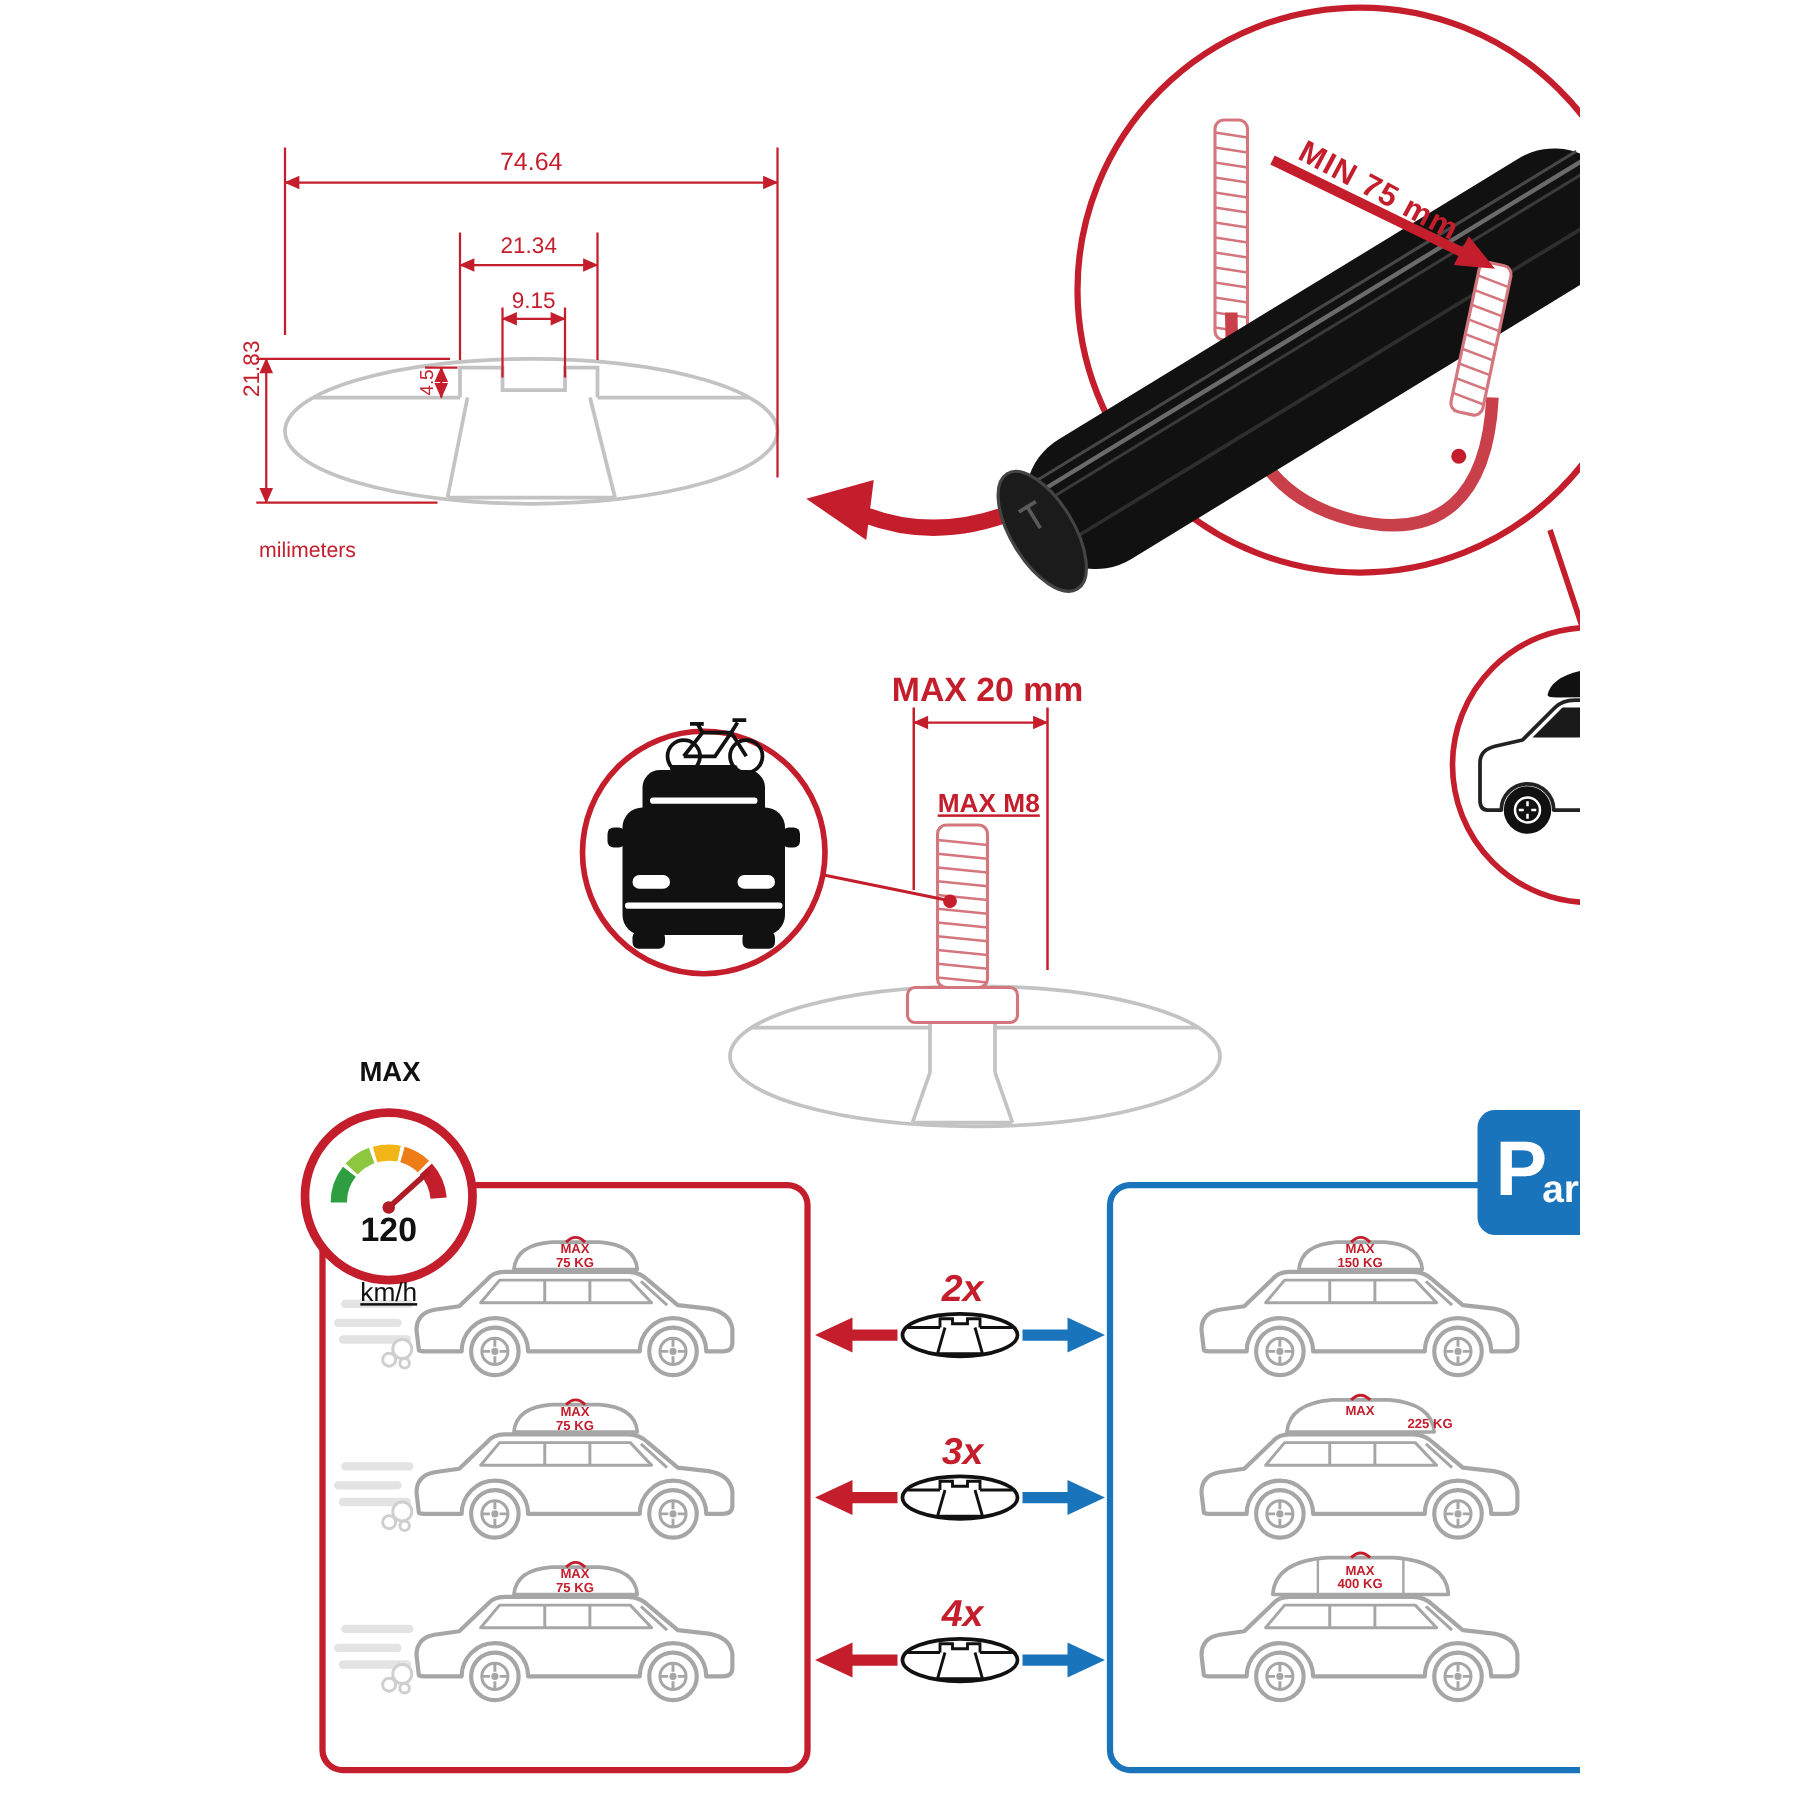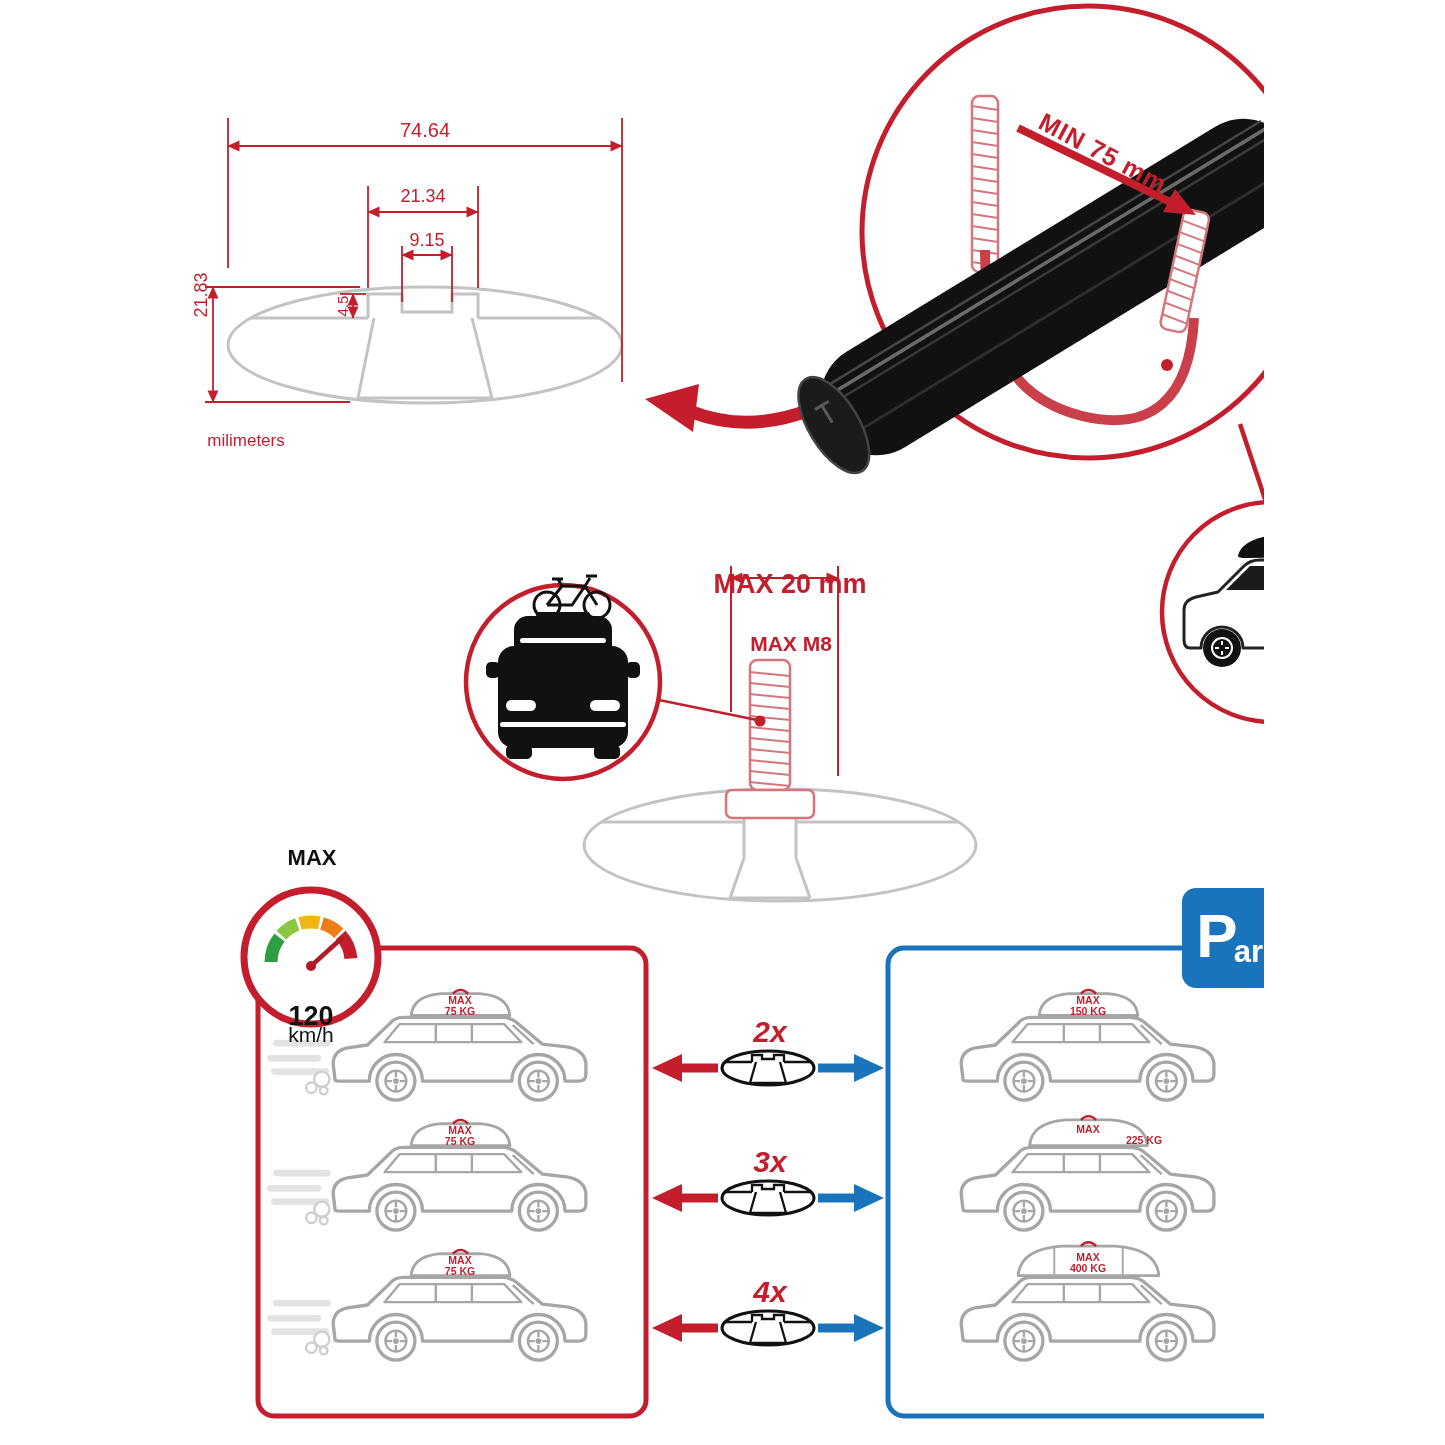--- a/index.html
+++ b/index.html
@@ -8,22 +8,22 @@
   svg.art{position:absolute;left:0;top:0;}
   .t{position:absolute;transform:translate(-50%,-50%);white-space:nowrap;
      font-family:"Liberation Sans",sans-serif;line-height:1;}
   .red{color:#c41e2d;}
   .blk{color:#111;}
   .wht{color:#fff;}
   .b{font-weight:bold;}
   .rv{transform:translate(-50%,-50%) rotate(-90deg);}
   .r28{transform:translate(-50%,-50%) rotate(28deg);letter-spacing:1px;}
   .s10{font-size:10.5px;} .s15{font-size:15px;} .s17{font-size:17px;margin-top:31px;} .s18{font-size:18px;}
-  .s20{font-size:20px;} .s21{font-size:21px;} .s22{font-size:22px;} .s23{font-size:31px;}
-  .s25{font-size:25px;} .s27{font-size:27px;margin-top:32px;} .s30{font-size:30px;font-style:italic;} .s62{font-size:62px;}
+  .s20{font-size:20px;} .s21{font-size:21px;text-decoration:underline;} .s22{font-size:22px;} .s23{font-size:31px;}
+  .s25{font-size:25px;} .s27{font-size:27px;} .s30{font-size:30px;font-style:italic;} .s62{font-size:62px;}
 </style>
 </head>
 <body>
 
 <div class="stage">
 
 <svg class="art" width="1445" height="1445" viewBox="0 0 1445 1445">
   <defs>
     <marker id="arr" viewBox="0 0 10 10" refX="8.5" refY="5" markerWidth="8" markerHeight="8" orient="auto-start-reverse">
       <path d="M0.5,1.2 L9,5 L0.5,8.8 Z" fill="#c41e2d"></path>

